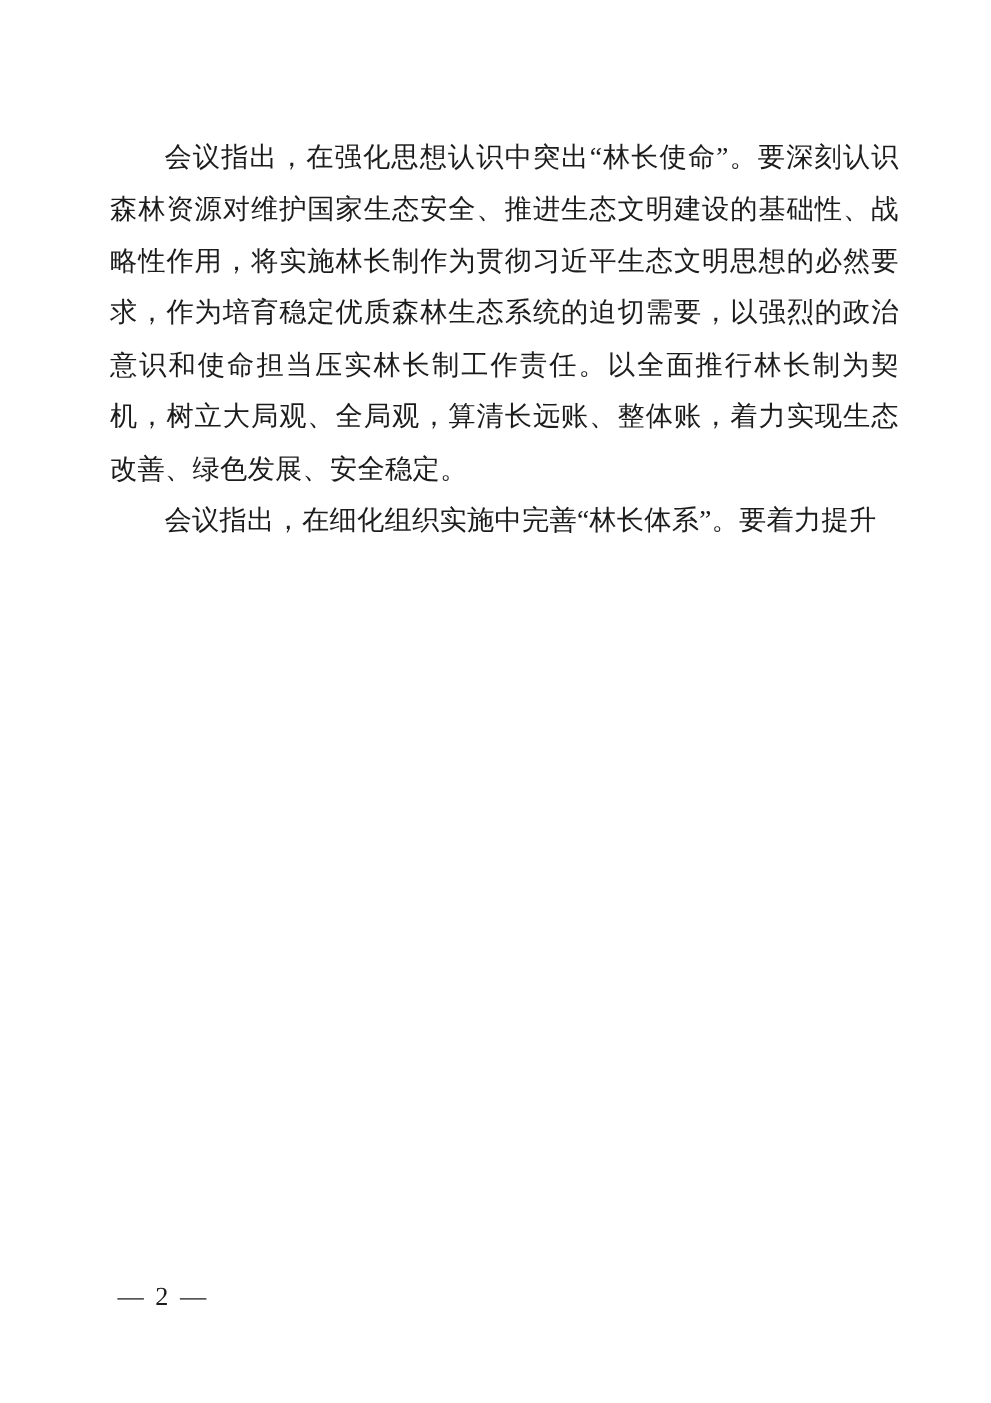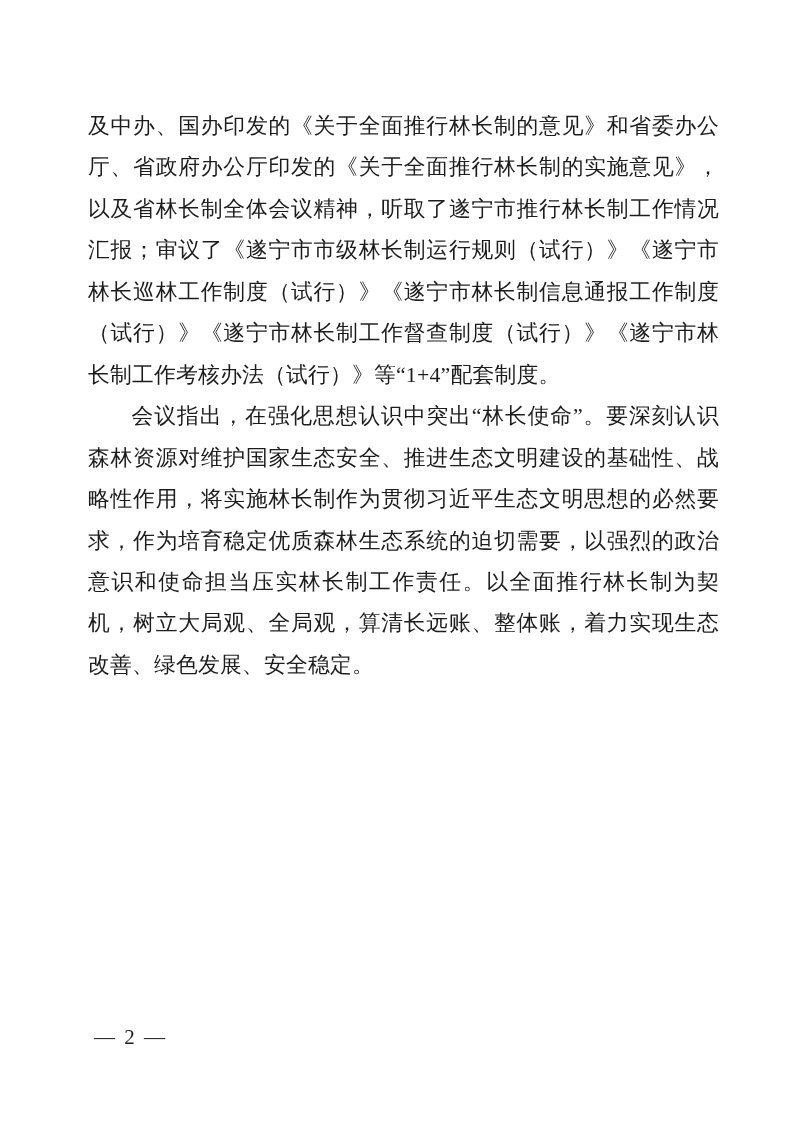--- a/index.html
+++ b/index.html
@@ -51,19 +51,19 @@
     color: #1c1c1c;
     letter-spacing: 2px;
   }
 </style>
 </head>
 <body>
 
 <div class="page">
 
   <div class="doc-body">
-    <p class="para">及中办、国办印发的《关于全面推行林长制的意见》和省委办公厅、省政府办公厅印发的《关于全面推行林长制的实施意见》，以及省林长制全体会议精神，听取了遂宁市推行林长制工作情况汇报；审议了《遂宁市市级林长制运行规则（试行）》《遂宁市林长巡林工作制度（试行）》《遂宁市林长制信息通报工作制度（试行）》《遂宁市林长制工作督查制度（试行）》《遂宁市林长制工作考核办法（试行）》等“1+4”配套制度。</p>
     <p class="para indent">会议指出，在强化思想认识中突出“林长使命”。要深刻认识森林资源对维护国家生态安全、推进生态文明建设的基础性、战略性作用，将实施林长制作为贯彻习近平生态文明思想的必然要求，作为培育稳定优质森林生态系统的迫切需要，以强烈的政治意识和使命担当压实林长制工作责任。以全面推行林长制为契机，树立大局观、全局观，算清长远账、整体账，着力实现生态改善、绿色发展、安全稳定。</p>
+    <p class="para indent">会议指出，在细化组织实施中完善“林长体系”。要着力提升</p>
   </div>
 
   <div class="page-footer">— 2 —</div>
 
 </div>
 
 </body></html>

